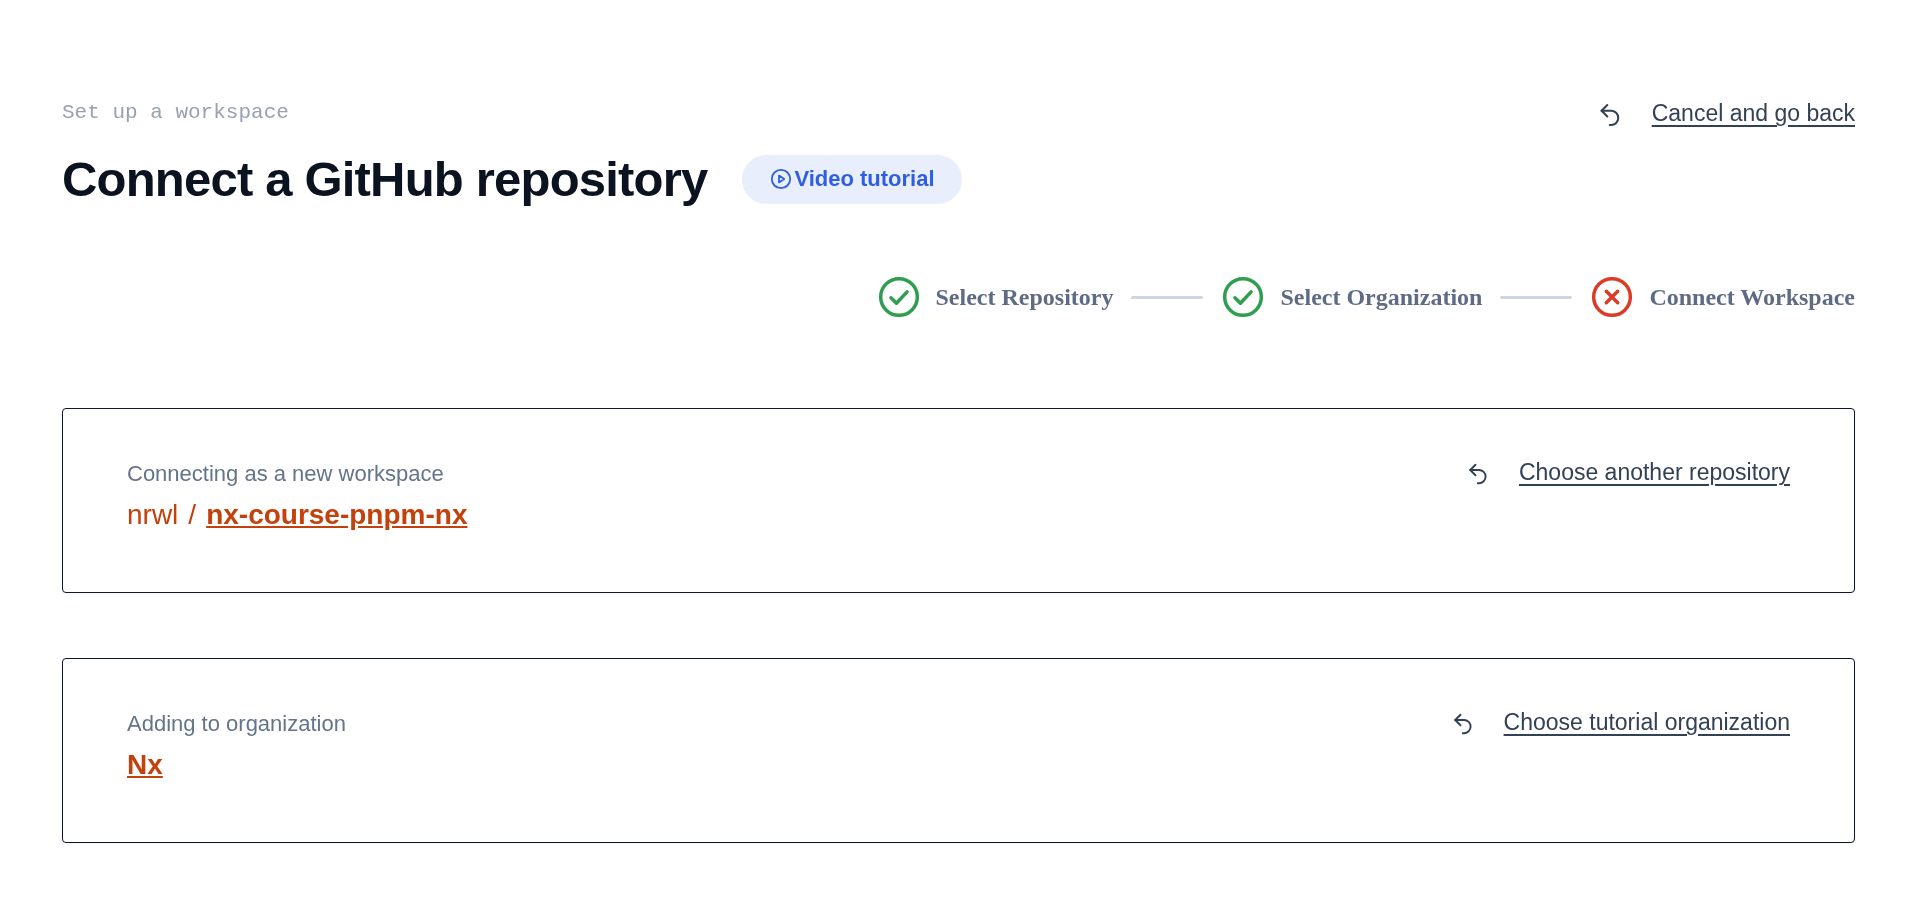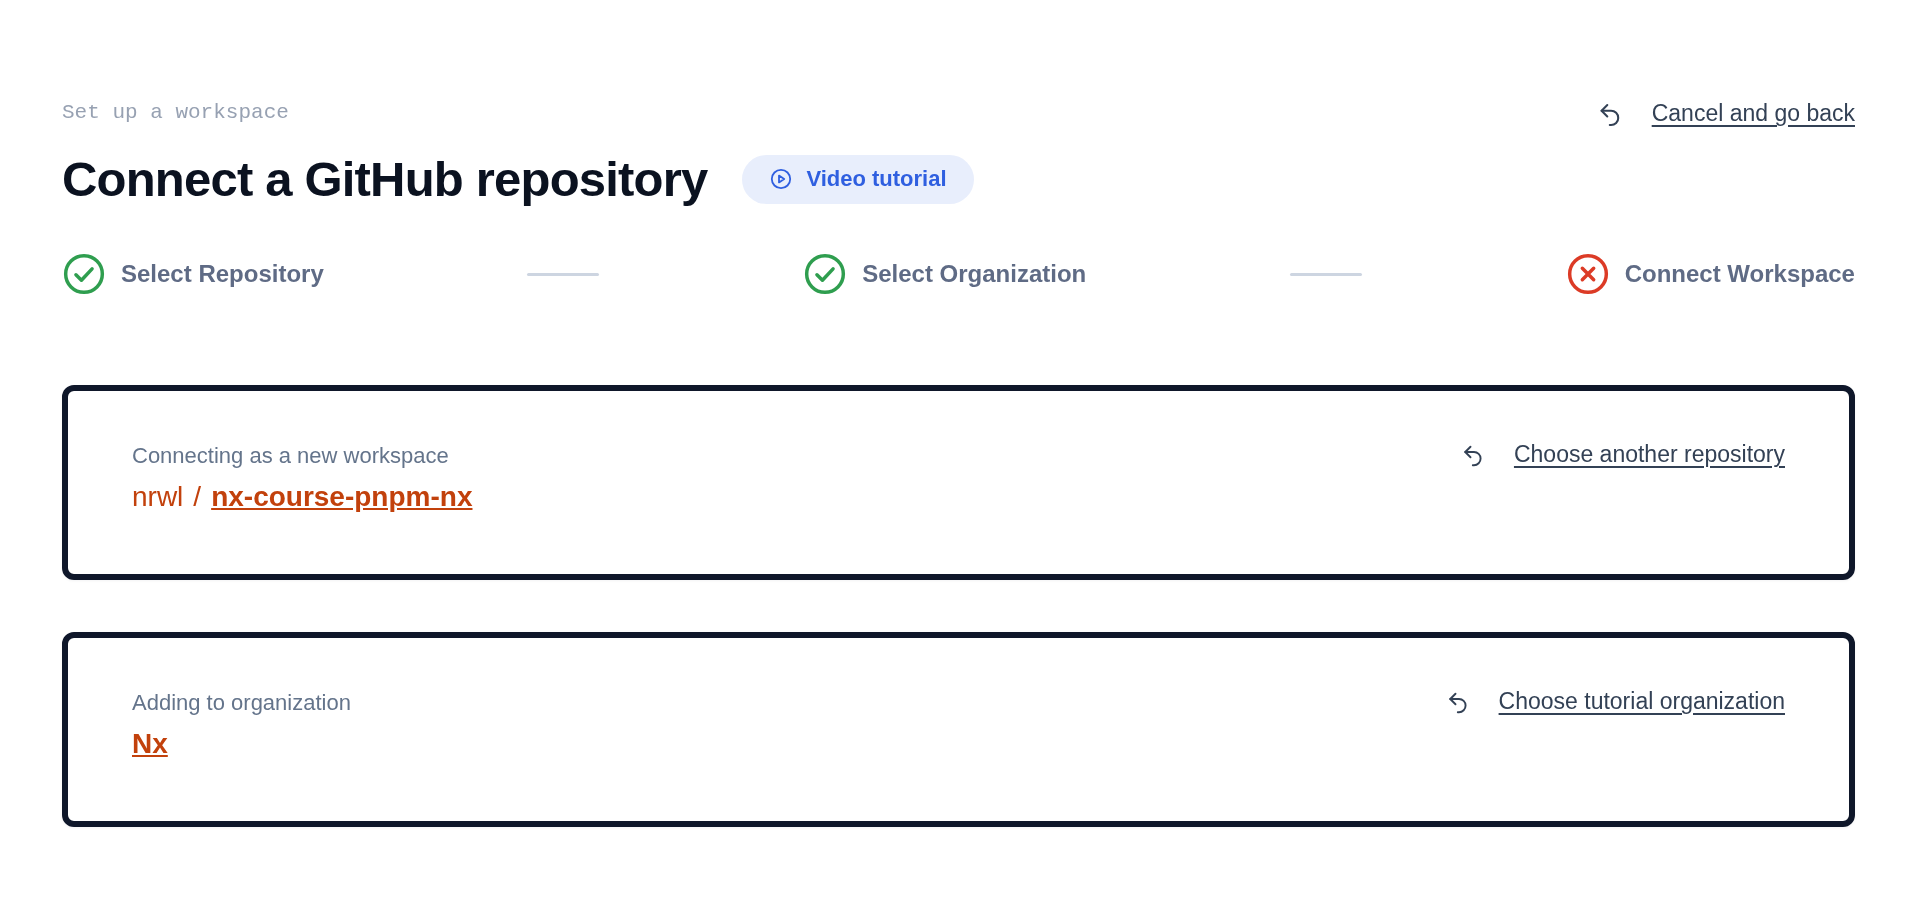--- a/index.html
+++ b/index.html
@@ -25,47 +25,47 @@
   .link .link-text { text-decoration: underline; text-underline-offset: 4px; text-decoration-thickness: 1.5px; }
   .link svg { flex: 0 0 auto; }
 
   
   .title-row { display: flex; align-items: center; gap: 35px; margin-top: 24px; }
   h1 {
     margin: 0; font-size: 49px; line-height: 56px;
     font-weight: 800; letter-spacing: -0.8px; color: #0b1220; text-align: right;
   }
   .pill {
-    display: inline-flex; align-items: center; gap: 13px;
+    display: inline-flex; align-items: center; gap: 1px;
     height: 49px; padding: 0 27px;
     background: #e8eefc; color: #2f5fe0;
     border: none; border-radius: 999px;
     font-family: inherit; font-size: 22px; font-weight: 700;
     cursor: pointer;
   }
 
   
-  .stepper { margin-top: 45px; height: 44px; display: flex; align-items: center; justify-content: space-between; }
+  .stepper { margin-top: 68px; height: 44px; display: flex; align-items: center; justify-content: flex-end; font-family: Liberation Serif, serif; }
   .step { display: flex; align-items: center; gap: 15px; }
   .step-icon { width: 44px; height: 44px; display: block; }
   .step-icon.complete { color: #2f9e4f; }
   .step-icon.error { color: #dc3b26; }
   .step-label { font-size: 24px; font-weight: 600; color: #5f6b85; white-space: nowrap; }
   .connector { width: 72px; height: 3px; border-radius: 2px; background: #cdd5e1; margin: 0 18px; }
 
   
   .card {
-    border: 6px solid #0f172a; border-radius: 12px;
+    border: 1px solid #0f172a; border-radius: 4px;
     box-shadow: 0 1px 3px rgba(15,23,42,0.05);
     padding: 50px 64px 60px 64px;
     display: flex; justify-content: space-between; align-items: flex-start;
     background: #ffffff;
   }
   .card-repository { margin-top: 89px; }
-  .card-organization { margin-top: 52px; }
+  .card-organization { margin-top: 65px; }
   .card-label { font-size: 22px; line-height: 29px; color: #64748b; font-weight: 400; }
   .card-value {
     margin-top: 10px; font-size: 28px; line-height: 34px;
     color: #c2410c; font-weight: 500;
     display: flex; align-items: baseline; gap: 10px;
   }
   .card-value strong { font-weight: 700; text-decoration: underline; }
 </style>
 </head>
 <body>

